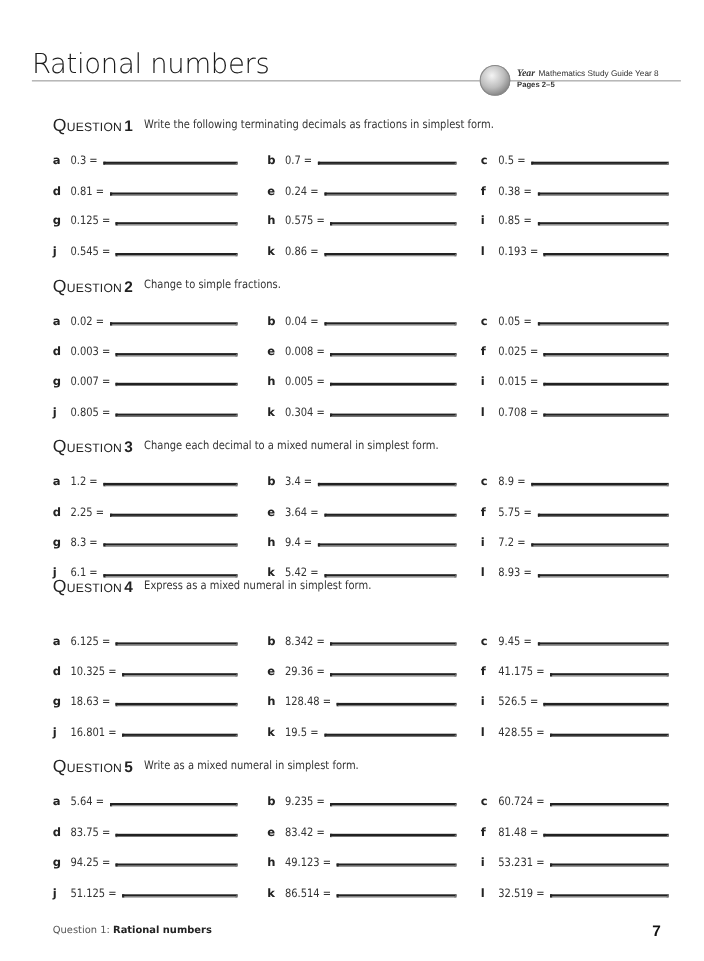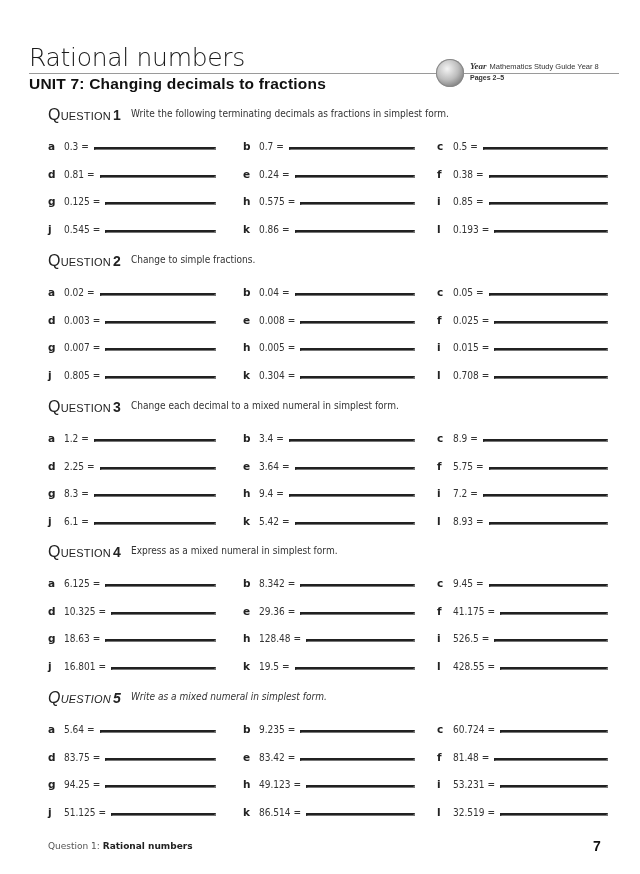--- a/index.html
+++ b/index.html
@@ -68,21 +68,20 @@
       position: absolute; left: 593px; top: 838px; font-family: "Liberation Sans", sans-serif;
       font-weight: bold; font-size: 14px; color: #111;
     }
   </style>
 </head>
 <body>
 
 <div class="page">
   <div class="chapter-title">Rational numbers</div>
   <div class="title-rule"></div>
-  <div class="unit-title">UNIT 7: Changing decimals to fractions</div>
 
   <div class="badge"></div>
   <div class="series">
     <span class="excel">Year</span><span>Mathematics Study Guide Year 8</span>
   </div>
   <div class="pages">Pages 2–5</div>
 
   <div id="questions">
       <div class="q-heading" style="top: 106px;"><span class="q-word">Question</span><span class="q-num">1</span><span class="q-instr">Write the following terminating decimals as fractions in simplest form.</span></div>
       <div class="item" style="left: 48px; top: 136px; width: 164px;">
@@ -260,21 +259,21 @@
       <div class="item" style="left: 243px; top: 511.1px; width: 168px;">
         <span class="lbl">k</span>
         <span class="expr">5.42 =</span>
         <input class="ans" type="text" style="left: 51.5434px; width: 116.457px;">
       </div>
       <div class="item" style="left: 437px; top: 511.1px; width: 167px;">
         <span class="lbl">l</span>
         <span class="expr">8.93 =</span>
         <input class="ans" type="text" style="left: 51.5434px; width: 115.457px;">
       </div>
-      <div class="q-heading" style="top: 543px;"><span class="q-word">Question</span><span class="q-num">4</span><span class="q-instr">Express as a mixed numeral in simplest form.</span></div>
+      <div class="q-heading" style="top: 525px;"><span class="q-word">Question</span><span class="q-num">4</span><span class="q-instr">Express as a mixed numeral in simplest form.</span></div>
       <div class="item" style="left: 48px; top: 573px; width: 164px;">
         <span class="lbl">a</span>
         <span class="expr">6.125 =</span>
         <input class="ans" type="text" style="left: 57.2947px; width: 106.705px;">
       </div>
       <div class="item" style="left: 243px; top: 573px; width: 168px;">
         <span class="lbl">b</span>
         <span class="expr">8.342 =</span>
         <input class="ans" type="text" style="left: 57.2947px; width: 110.705px;">
       </div>
@@ -321,21 +320,21 @@
       <div class="item" style="left: 243px; top: 656.1px; width: 168px;">
         <span class="lbl">k</span>
         <span class="expr">19.5 =</span>
         <input class="ans" type="text" style="left: 51.5434px; width: 116.457px;">
       </div>
       <div class="item" style="left: 437px; top: 656.1px; width: 167px;">
         <span class="lbl">l</span>
         <span class="expr">428.55 =</span>
         <input class="ans" type="text" style="left: 63.0459px; width: 103.954px;">
       </div>
-      <div class="q-heading" style="top: 689px; font-style: italic;"><span class="q-word">Question</span><span class="q-num">5</span><span class="q-instr">Write as a mixed numeral in simplest form.</span></div>
+      <div class="q-heading" style="top: 689px;"><span class="q-word">Question</span><span class="q-num">5</span><span class="q-instr">Write as a mixed numeral in simplest form.</span></div>
       <div class="item" style="left: 48px; top: 719px; width: 164px;">
         <span class="lbl">a</span>
         <span class="expr">5.64 =</span>
         <input class="ans" type="text" style="left: 51.5434px; width: 112.457px;">
       </div>
       <div class="item" style="left: 243px; top: 719px; width: 168px;">
         <span class="lbl">b</span>
         <span class="expr">9.235 =</span>
         <input class="ans" type="text" style="left: 57.2947px; width: 110.705px;">
       </div>

